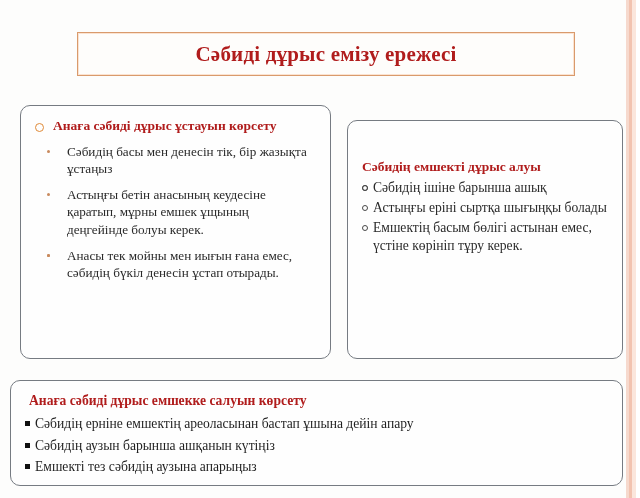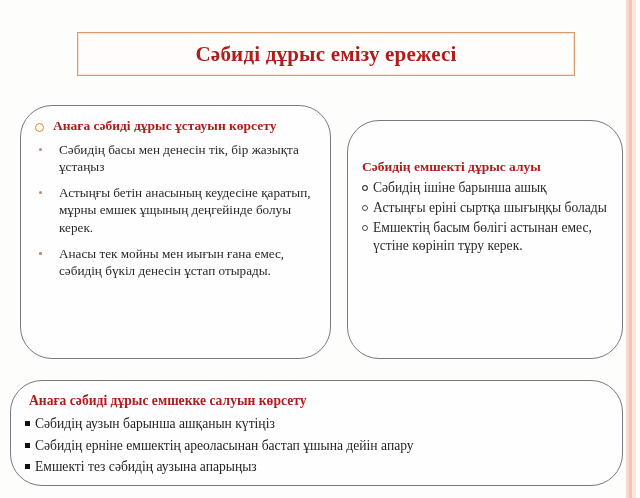--- a/index.html
+++ b/index.html
@@ -57,21 +57,21 @@
     font-weight: bold;
     letter-spacing: 0.2px;
     white-space: nowrap;
   }
 
   
   .round-box {
     position: absolute;
     background: #fefefe;
     border: 1px solid #767b82;
-    border-radius: 32px;
+    border-radius: 10px;
     box-sizing: border-box;
   }
   .box-left {
     left: 20px;
     top: 105px;
     width: 311px;
     height: 254px;
     padding: 12px 14px 10px 10px;
   }
   .box-right {
@@ -109,21 +109,21 @@
     border-radius: 50%;
     margin-right: 9px;
     margin-left: 4px;
     margin-top: 5px;
     flex: 0 0 auto;
   }
 
   
   .dot-list {
     list-style: none;
-    margin: 0;
+    margin: 8px;
     padding: 0;
   }
   .dot-list li {
     position: relative;
     padding-left: 28px;
     margin-bottom: 9px;
     color: #2a2a2a;
     font-size: 13.2px;
     line-height: 1.3;
   }
@@ -246,25 +246,25 @@
         <span>Емшектің басым бөлігі астынан емес, үстіне көрініп тұру керек.</span>
       </li>
     </ul>
   </div>
 
   <div class="round-box box-bottom">
     <div class="sec-header plain">Анаға сәбиді дұрыс емшекке салуын көрсету</div>
     <ul class="sq-list">
       <li>
         <span class="sq"></span>
+        <span>Сәбидің ерніне емшектің ареоласынан бастап ұшына дейін апару</span>
+      </li>
+      <li>
+        <span class="sq"></span>
         <span>Сәбидің аузын барынша ашқанын күтіңіз</span>
-      </li>
-      <li>
-        <span class="sq"></span>
-        <span>Сәбидің ерніне емшектің ареоласынан бастап ұшына дейін апару</span>
       </li>
       <li>
         <span class="sq"></span>
         <span>Емшекті тез сәбидің аузына апарыңыз</span>
       </li>
     </ul>
   </div>
 
 </div>
 

